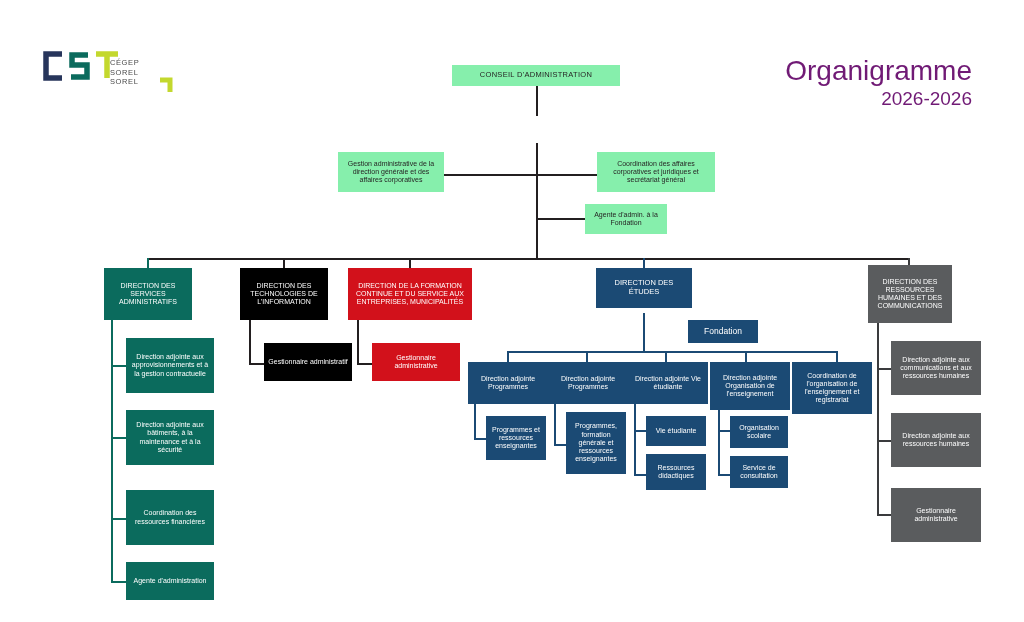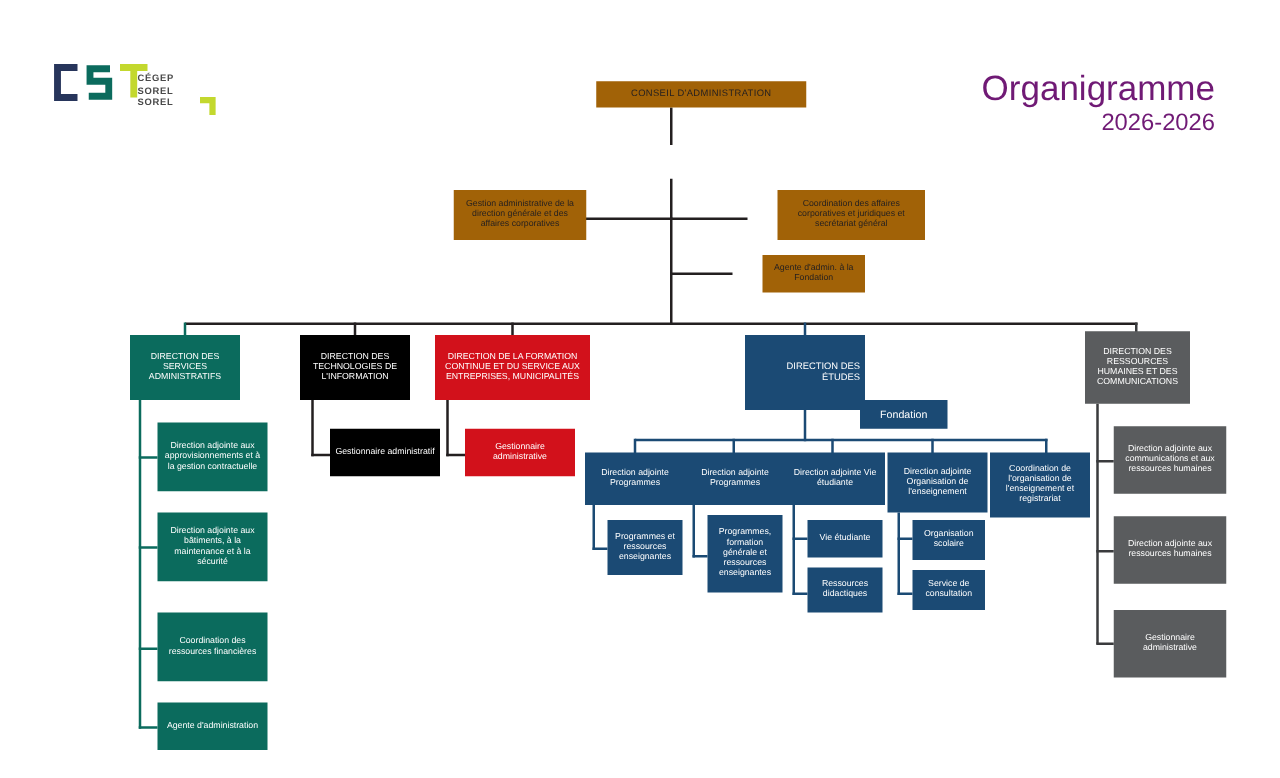--- a/index.html
+++ b/index.html
@@ -23,21 +23,21 @@
     left: 38px;
     top: 48px;
     width: 140px;
     height: 50px;
   }
   #logo-text {
     position: absolute;
     left: 110px;
     top: 58px;
     font-size: 7.5px;
-    font-weight: bold;
+    font-weight: normal;
     line-height: 9.5px;
     letter-spacing: 0.6px;
     color: #4a4a4a;
   }
   
   #title-block {
     position: absolute;
     right: 52px;
     top: 55px;
     text-align: right;
@@ -60,21 +60,21 @@
     display: flex;
     align-items: center;
     justify-content: center;
     text-align: center;
     padding: 2px 4px;
     line-height: 1.18;
     z-index: 3;
   }
   .box span { display: block; width: 100%; }
 
-  .c-lime  { background: #a16207; color: #231f20; margin-left: 25px; }
+  .c-lime  { background: #86efac; color: #231f20; }
   .c-green { background: #0b6b5d; color: #ffffff; }
   .c-black { background: #000000; color: #ffffff; }
   .c-red   { background: #d2111b; color: #ffffff; }
   .c-blue  { background: #1b4a74; color: #ffffff; }
   .c-gray  { background: #5a5c5e; color: #ffffff; }
 
   .t-cap { text-transform: uppercase; }
 
   
   .ln {
@@ -183,21 +183,21 @@
 
   <div class="box c-red t-cap" style="left:348px; top:268px; width:124px; height:52px; font-size:7px;">
     <span>DIRECTION DE LA FORMATION CONTINUE ET DU SERVICE AUX ENTREPRISES, MUNICIPALITÉS</span>
   </div>
   <div class="ln ln-black" style="left:357px; top:320px; width:2px; height:45px;"></div>
   <div class="ln ln-black" style="left:357px; top:363px; width:15px; height:2px;"></div>
   <div class="box c-red" style="left:372px; top:343px; width:88px; height:38px; font-size:7px;">
     <span>Gestionnaire administrative</span>
   </div>
 
-  <div class="box c-blue t-cap" style="left:596px; top:268px; width:96px; height:60px; font-size:7.5px;text-align:right;">
+  <div class="box c-blue t-cap" style="left:596px; top:268px; width:96px; height:40px; font-size:7.5px;">
     <span>DIRECTION DES ÉTUDES</span>
   </div>
   <div class="box c-blue" style="left:688px; top:320px; width:70px; height:23px; font-size:8.5px;">
     <span>Fondation</span>
   </div>
 
   <div class="ln ln-blue" style="left:643px; top:313px; width:2px; height:40px;"></div>
 
   <div class="ln ln-blue" style="left:508px; top:351px; width:330px; height:2px;"></div>
   <div class="ln ln-blue" style="left:507px; top:351px; width:2px; height:12px;"></div>

